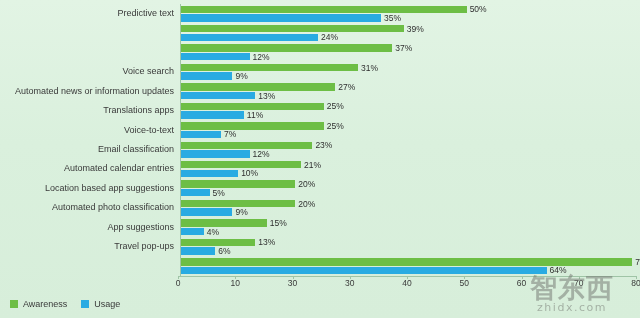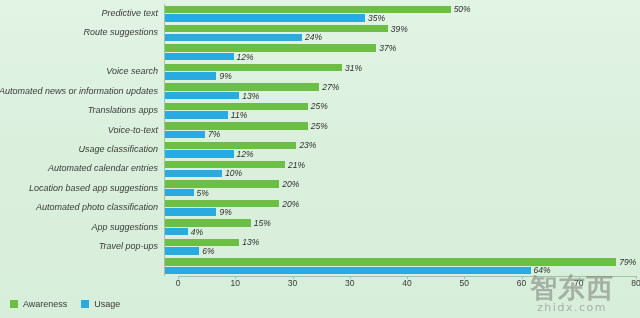--- a/index.html
+++ b/index.html
@@ -16,25 +16,24 @@
   #chart-root {
     position: relative;
     width: 640px;
     height: 318px;
     background: linear-gradient(180deg,#e2f4e4 0%, #daf0dd 45%, #d7eeda 100%);
     box-sizing: border-box;
   }
   
   #plot-area {
     position: absolute;
-    left: 164px;
+    left: 180px;
     top: 4px;
     width: 458px;
     height: 272px;
-    font-style: italic;
   }
   .axis-line {
     position: absolute;
     left: 0;
     top: 0;
     width: 1px;
     height: 272px;
     background: #9fc4a6;
   }
   
@@ -182,21 +181,20 @@
           <div class="bar-wrap awareness">
             <div class="bar green" title="Predictive text — Awareness: 50%" style="width: 62.5%; background: rgb(109, 190, 69);"></div>
             <span class="bar-value" style="left: 62.5%;">50%</span>
           </div>
           <div class="bar-wrap usage">
             <div class="bar blue" title="Predictive text — Usage: 35%" style="width: 43.75%; background: rgb(41, 171, 226);"></div>
             <span class="bar-value" style="left: 43.75%;">35%</span>
           </div>
         </div>
         <div class="row" style="top: 19.4286px; height: 19.4286px;">
-          <div class="cat-label" style="line-height: 19.4286px;">Route suggestions</div>
           <div class="bar-wrap awareness">
             <div class="bar green" title="Route suggestions — Awareness: 39%" style="width: 48.75%; background: rgb(109, 190, 69);"></div>
             <span class="bar-value" style="left: 48.75%;">39%</span>
           </div>
           <div class="bar-wrap usage">
             <div class="bar blue" title="Route suggestions — Usage: 24%" style="width: 30%; background: rgb(41, 171, 226);"></div>
             <span class="bar-value" style="left: 30%;">24%</span>
           </div>
         </div>
         <div class="row" style="top: 38.8571px; height: 19.4286px;">
@@ -247,21 +245,21 @@
           <div class="bar-wrap awareness">
             <div class="bar green" title="Voice-to-text — Awareness: 25%" style="width: 31.25%; background: rgb(109, 190, 69);"></div>
             <span class="bar-value" style="left: 31.25%;">25%</span>
           </div>
           <div class="bar-wrap usage">
             <div class="bar blue" title="Voice-to-text — Usage: 7%" style="width: 8.75%; background: rgb(41, 171, 226);"></div>
             <span class="bar-value" style="left: 8.75%;">7%</span>
           </div>
         </div>
         <div class="row" style="top: 136px; height: 19.4286px;">
-          <div class="cat-label" style="line-height: 19.4286px;">Usage classification</div>
+          <div class="cat-label" style="line-height: 19.4286px;">Email classification</div>
           <div class="bar-wrap awareness">
             <div class="bar green" title="Email classification — Awareness: 23%" style="width: 28.75%; background: rgb(109, 190, 69);"></div>
             <span class="bar-value" style="left: 28.75%;">23%</span>
           </div>
           <div class="bar-wrap usage">
             <div class="bar blue" title="Email classification — Usage: 12%" style="width: 15%; background: rgb(41, 171, 226);"></div>
             <span class="bar-value" style="left: 15%;">12%</span>
           </div>
         </div>
         <div class="row" style="top: 155.429px; height: 19.4286px;">

